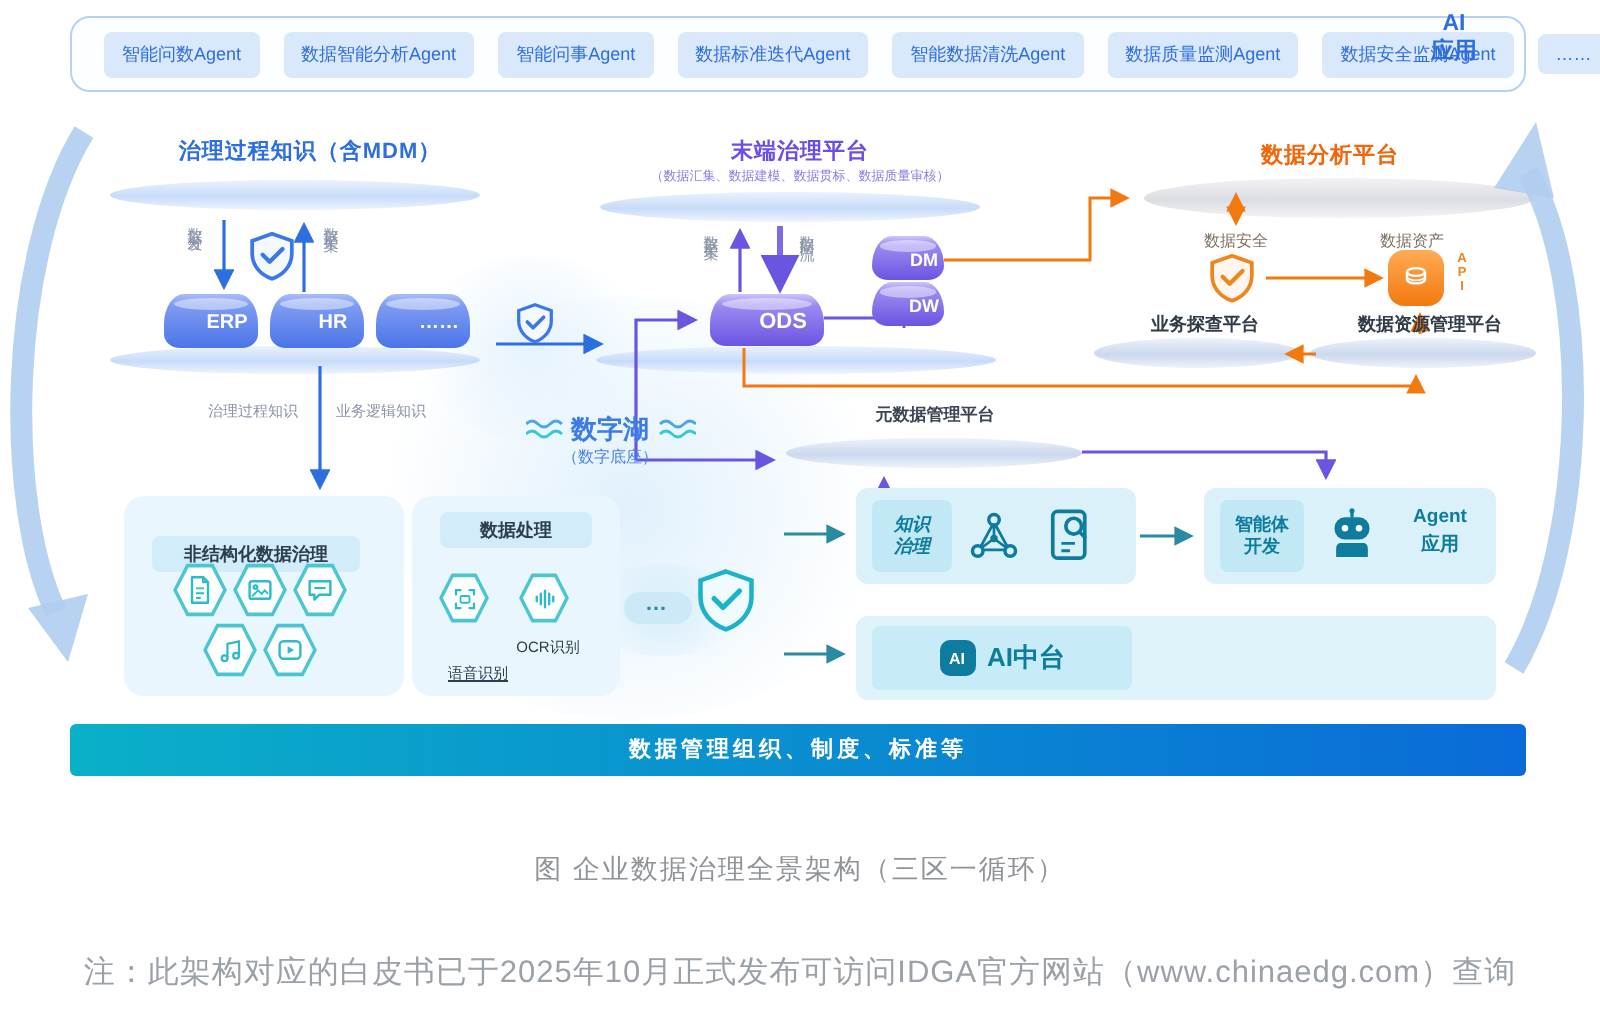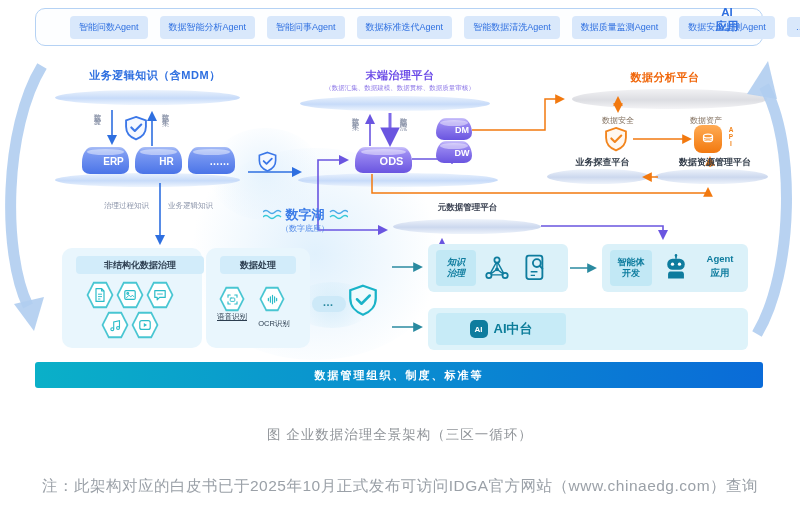--- a/index.html
+++ b/index.html
@@ -23,21 +23,21 @@
   .cyl span{position:relative;z-index:1;padding-left:16px;}
   
   .sec-title{position:absolute;z-index:6;font-weight:bold;text-align:center;font-size:11px;letter-spacing:.5px;}
   .vlabel{position:absolute;z-index:6;writing-mode:vertical-rl;text-orientation:upright;
           font-size:7.5px;color:#8b94a9;letter-spacing:1.5px;}
   .hlabel{position:absolute;z-index:6;font-size:7.5px;color:#8b94a9;}
   .small-dark{position:absolute;z-index:6;font-size:9px;font-weight:bold;color:#323c49;text-align:center;}
   .warm{position:absolute;z-index:6;font-size:8px;color:#82705f;text-align:center;}
   
   .agent-bar{position:absolute;left:35px;top:8px;width:728px;height:38px;border:1.2px solid #b5d2f4;
-             border-radius:10px;z-index:6;display:flex;align-items:center;padding-left:34px;box-sizing:border-box;gap:12px;background:#fdfeff;}
+             border-radius:10px;z-index:6;display:flex;align-items:center;padding-left:16px;box-sizing:border-box;gap:12px;background:#fdfeff;}
   .chip{background:var(--chip_bg,#d9e8fb);color:var(--blue,#2e6fe0);font-size:9px;
         padding:5px 9px;border-radius:4px;white-space:nowrap;}
   .ai-app{position:absolute;left:694px;top:5px;width:66px;z-index:7;text-align:center;
           color:var(--blue,#2e6fe0);font-size:11.5px;font-weight:bold;line-height:1.25;}
   
   .zonebox{position:absolute;z-index:5;background:#e9f6fd;border-radius:10px;}
   .pill{position:absolute;z-index:6;background:#d2ecfa;border-radius:4px;display:flex;
         align-items:center;justify-content:center;font-size:9px;font-weight:bold;color:#2d3e50;text-align:center;}
   .hex{position:absolute;z-index:6;clip-path:polygon(26% 3%,74% 3%,98% 50%,74% 97%,26% 97%,2% 50%);
        background:#49c6d2;}
@@ -85,21 +85,21 @@
     <span class="chip">智能数据清洗Agent</span>
     <span class="chip">数据质量监测Agent</span>
     <span class="chip">数据安全监测Agent</span>
     <span class="chip">……</span>
   </div>
   <div class="ai-app">
     <div>AI</div>
     <div>应用</div>
   </div>
 
-  <div class="sec-title" style="left:60px;top:68px;width:190px;color:var(--blue,#2e6fe0);">业务逻辑知识（含MDM）</div>
+  <div class="sec-title" style="left:60px;top:68px;width:190px;color:var(--blue,#2e6fe0);">治理过程知识（含MDM）</div>
   <div class="lens blue" style="left:55px;top:90px;width:185px;height:15px;"></div>
   <div class="vlabel" style="left:92px;top:108px;">数据分发</div>
   <div class="vlabel" style="left:160px;top:108px;">数据采集</div>
 
   <div class="icon-abs" style="left:122px;top:114px;">
     <svg width="28" height="28" viewBox="0 0 24 24">
         <path d="M12 2.5 L20.5 5.5 V11 C20.5 16 17 20 12 21.8 C7 20 3.5 16 3.5 11 V5.5 Z" fill="#f4f8ff" stroke="#3b77e8" stroke-width="1.6"></path>
         <polyline points="8,11.5 11,14.5 16.5,9" fill="none" stroke="#3b77e8" stroke-width="1.8" stroke-linecap="round" stroke-linejoin="round"></polyline>
       </svg>
   </div>
@@ -167,21 +167,21 @@
       </svg>
   </div>
   <div class="api" style="left:727px;top:126px;">API</div>
 
   <div class="small-dark" style="left:555px;top:156px;width:95px;">业务探查平台</div>
   <div class="small-dark" style="left:655px;top:156px;width:120px;">数据资源管理平台</div>
   <div class="lens bgray" style="left:547px;top:169px;width:103px;height:15px;"></div>
   <div class="lens bgray" style="left:655px;top:169px;width:113px;height:15px;"></div>
 
   <div class="zonebox" style="left:62px;top:248px;width:140px;height:100px;"></div>
-  <div class="pill" style="left:76px;top:256px;width:128px;height:18px;">非结构化数据治理</div>
+  <div class="pill" style="left:76px;top:268px;width:104px;height:18px;">非结构化数据治理</div>
 
   <div class="hex" style="left:86px;top:281px;width:28px;height:28px;">
       <div class="inner">
     <svg width="16" height="16" viewBox="0 0 20 20" fill="none" stroke="#2bbcc9" stroke-width="1.5" stroke-linejoin="round">
           <path d="M5 2 H12 L15 5 V18 H5 Z"></path>
           <path d="M12 2 V5 H15"></path>
           <path d="M7.5 9 H12.5 M7.5 12 H12.5 M7.5 15 H10.5" stroke-width="1.2"></path>
         </svg>
       </div>
     </div>
@@ -230,21 +230,21 @@
         </svg>
       </div>
     </div>
   <div class="hex" style="left:259px;top:286px;width:26px;height:26px;">
       <div class="inner">
     <svg width="15" height="15" viewBox="0 0 20 20" fill="none" stroke="#2bbcc9" stroke-width="1.6" stroke-linecap="round">
           <path d="M4.5 8.5 V11.5 M7.2 6.5 V13.5 M10 4.5 V15.5 M12.8 6.5 V13.5 M15.5 8.5 V11.5"></path>
         </svg>
       </div>
     </div>
-  <div class="abs" style="left:210px;top:312px;width:44px;text-align:center;z-index:6;font-size:7.5px;color:#2d3e50;text-decoration:underline;">语音识别</div>
+  <div class="abs" style="left:210px;top:332px;width:44px;text-align:right;z-index:6;font-size:7.5px;color:#2d3e50;text-decoration:underline;">语音识别</div>
   <div class="abs" style="left:252px;top:319px;width:44px;text-align:center;z-index:6;font-size:7.5px;color:#2d3e50;">OCR识别</div>
 
   <div class="dots-pill" style="left:312px;top:296px;width:34px;height:16px;line-height:12px;">…</div>
   <div class="icon-abs" style="left:345px;top:282px;">
     <svg width="36" height="36" viewBox="0 0 24 24">
         <path d="M12 2.5 L20.5 5.5 V11 C20.5 16 17 20 12 21.8 C7 20 3.5 16 3.5 11 V5.5 Z" fill="#f0fbfd" stroke="#1ab3c8" stroke-width="1.5"></path>
         <polyline points="8,11.5 11,14.5 16.5,9" fill="none" stroke="#1ab3c8" stroke-width="1.7" stroke-linecap="round" stroke-linejoin="round"></polyline>
       </svg>
   </div>
 

